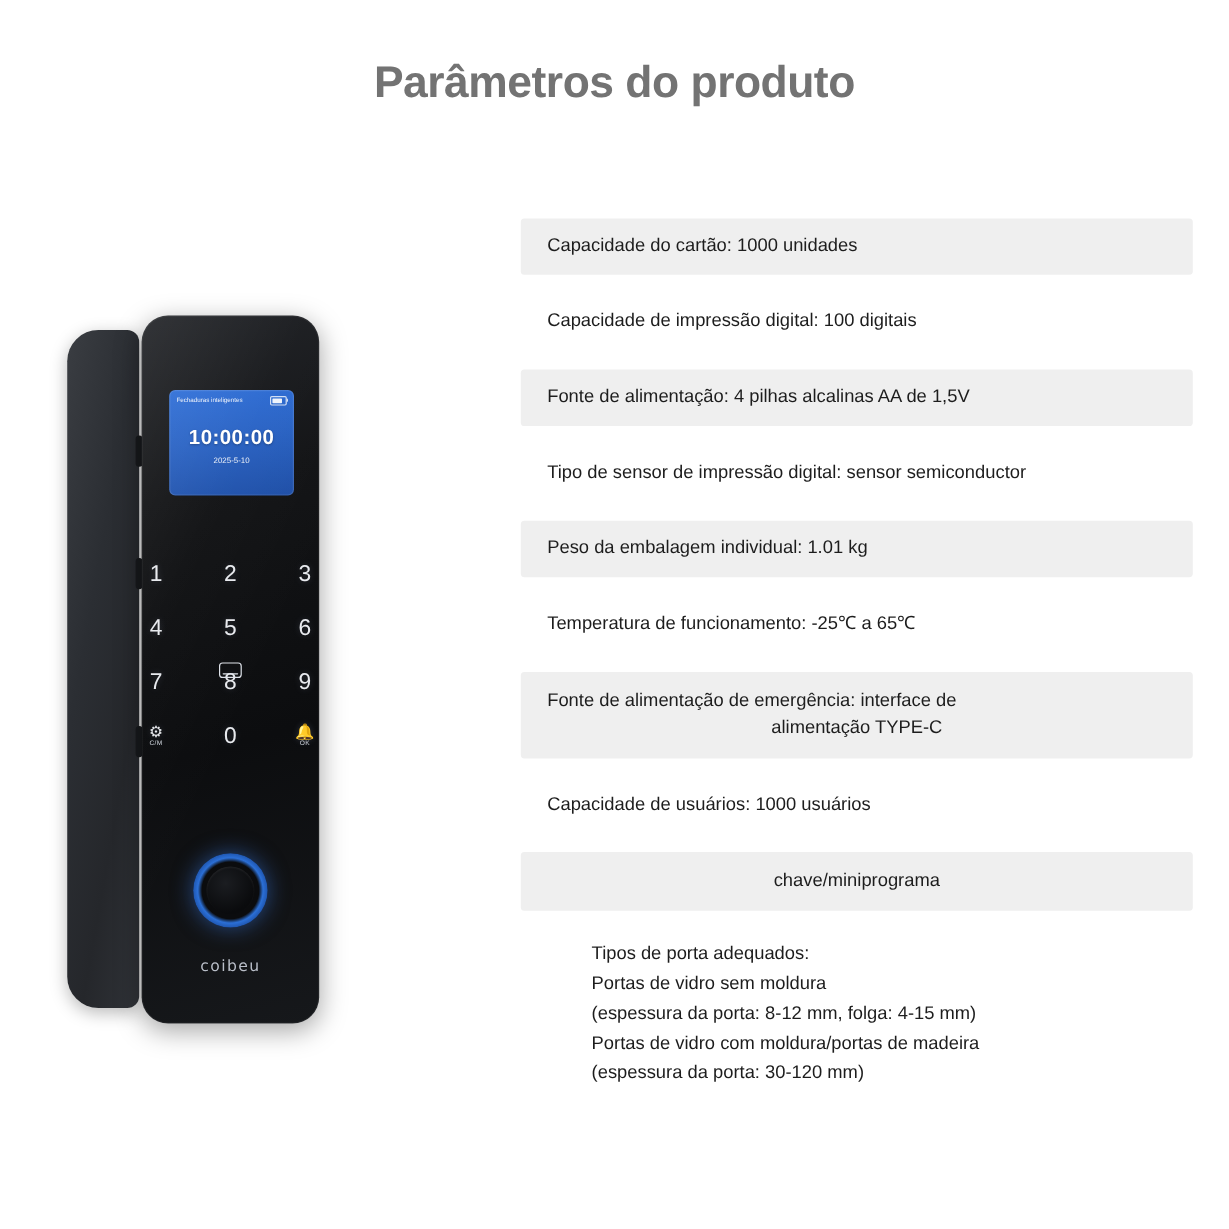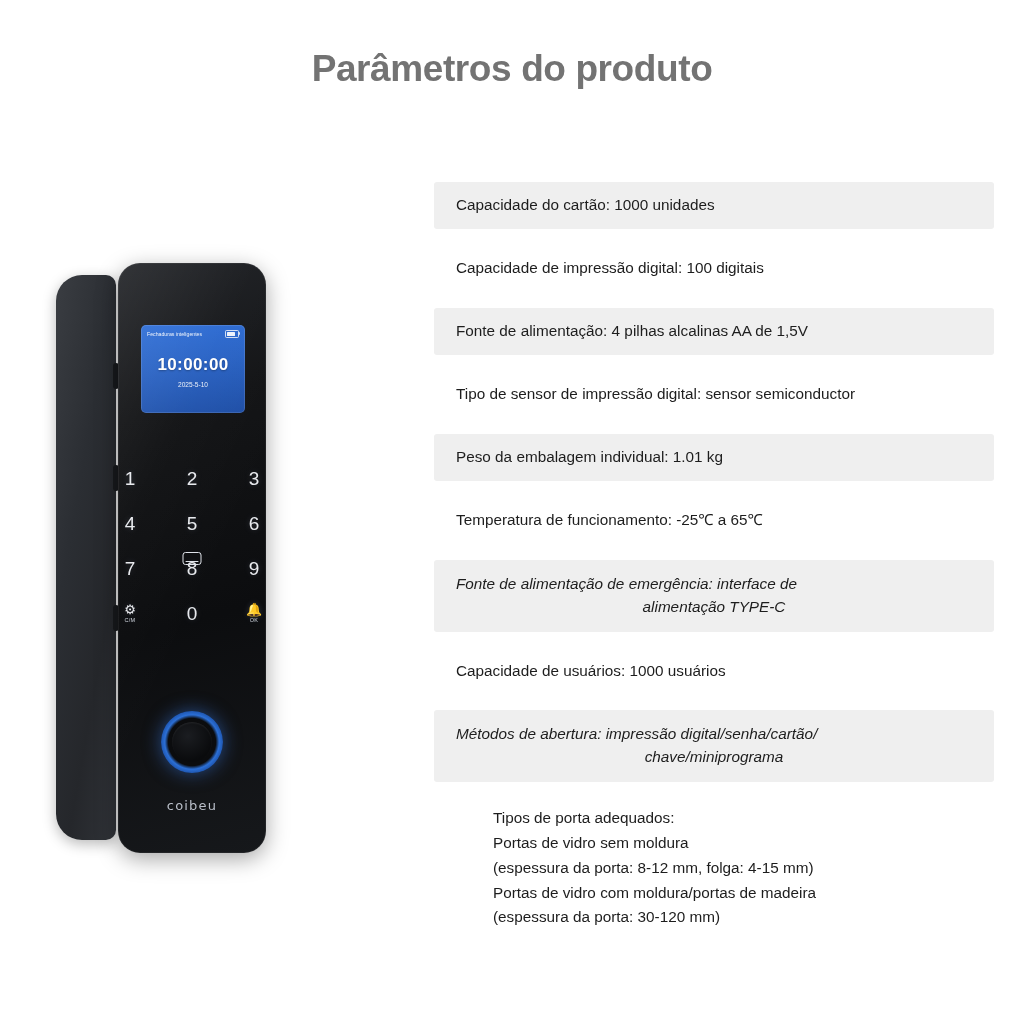--- a/index.html
+++ b/index.html
@@ -263,21 +263,20 @@
   .spec-row.plain {
     background: transparent;
   }
   .spec-row .cont {
     display: block;
     text-align: center;
   }
   .spec-row.block {
     padding-top: 13px;
     padding-bottom: 13px;
-    font-style: italic;
   }
   .spec-multi {
     padding: 8px 22px 0 22px;
     font-size: 15.3px;
     line-height: 1.62;
     color: #1d1d1d;
   }
   .spec-multi div {
     white-space: nowrap;
     margin-left: 37px;
@@ -375,21 +374,20 @@
   <div class="spec-row shaded block">
     <span>Fonte de alimentação de emergência: interface de</span>
     <span class="cont">alimentação TYPE-C</span>
   </div>
 
   <div class="spec-row plain">
     <span>Capacidade de usuários: 1000 usuários</span>
   </div>
 
   <div class="spec-row shaded block">
-    <span>Métodos de abertura: impressão digital/senha/cartão/</span>
     <span class="cont">chave/miniprograma</span>
   </div>
 
   <div class="spec-multi">
     <div>Tipos de porta adequados:</div>
     <div>Portas de vidro sem moldura</div>
     <div>(espessura da porta: 8-12 mm, folga: 4-15 mm)</div>
     <div>Portas de vidro com moldura/portas de madeira</div>
     <div>(espessura da porta: 30-120 mm)</div>
   </div>

